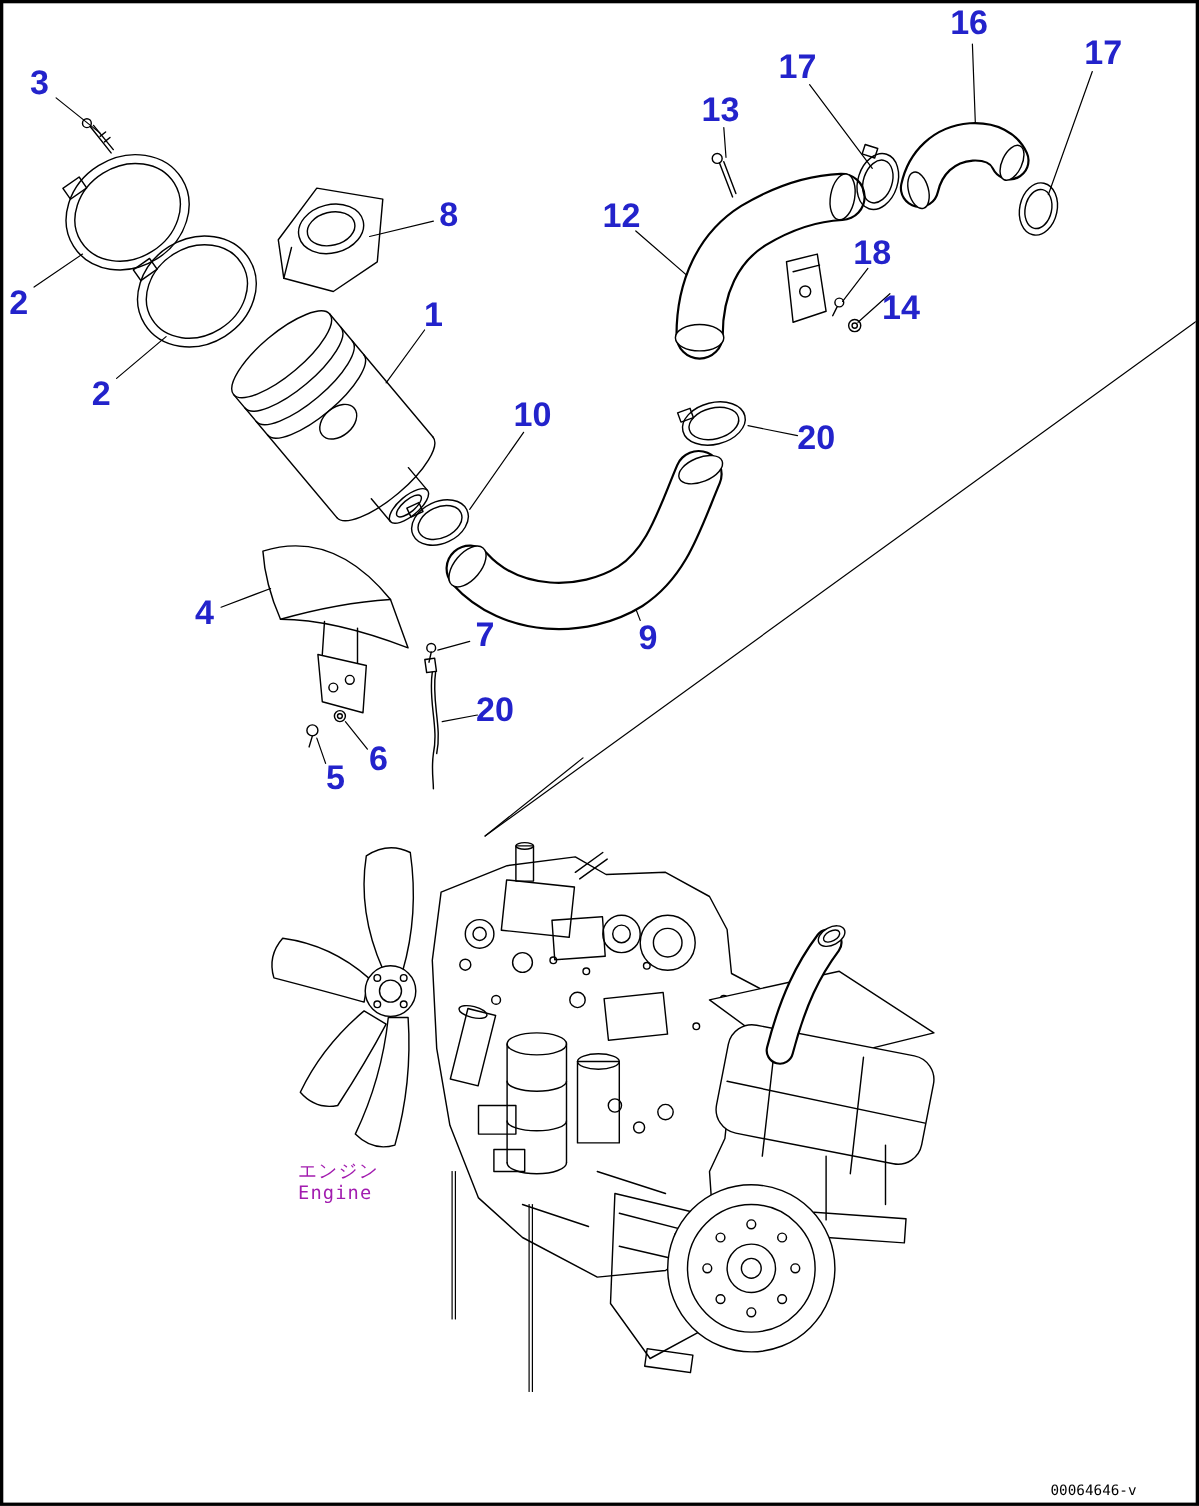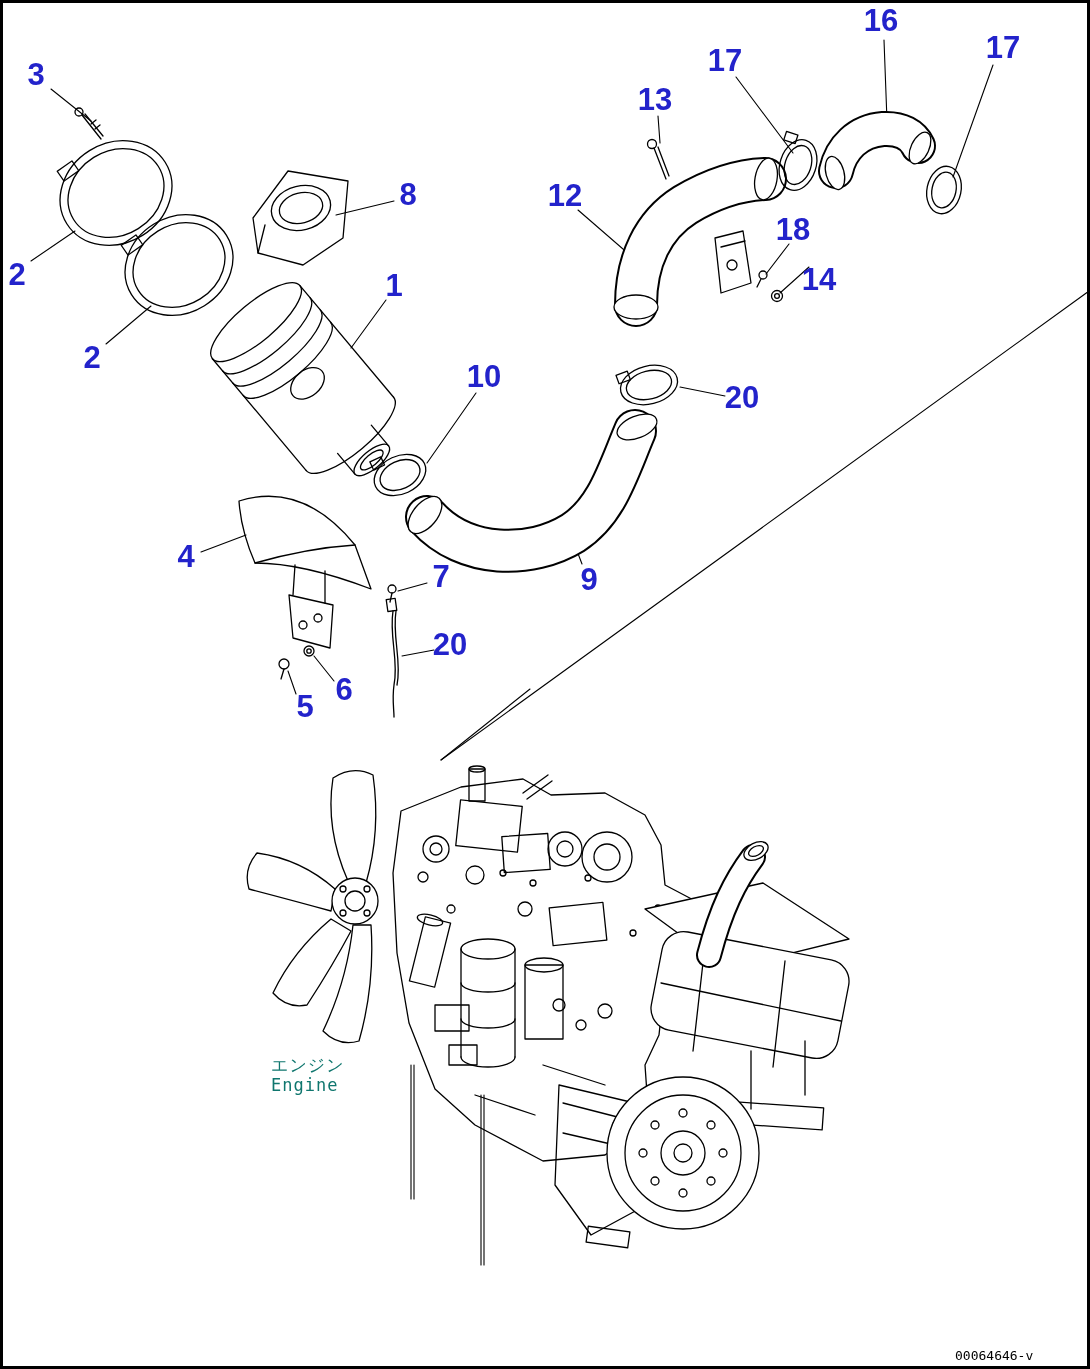--- a/index.html
+++ b/index.html
@@ -20,21 +20,21 @@
     font: bold 31px "Liberation Sans", sans-serif;
     color: var(--label-color, #2323cb);
     white-space: nowrap;
     user-select: none;
   }
   .engine-caption {
     position: absolute;
     left: 268px;
     top: 1052px;
     font: 17px "DejaVu Sans Mono", monospace;
-    color: #0f766e;
+    color: #a21caf;
     line-height: 20px;
     letter-spacing: 1px;
   }
   .engine-caption span { display: block; }
   .doc-id {
     position: absolute;
     left: 952px;
     top: 1345px;
     font: 13px "DejaVu Sans Mono", monospace;
     color: #000;

